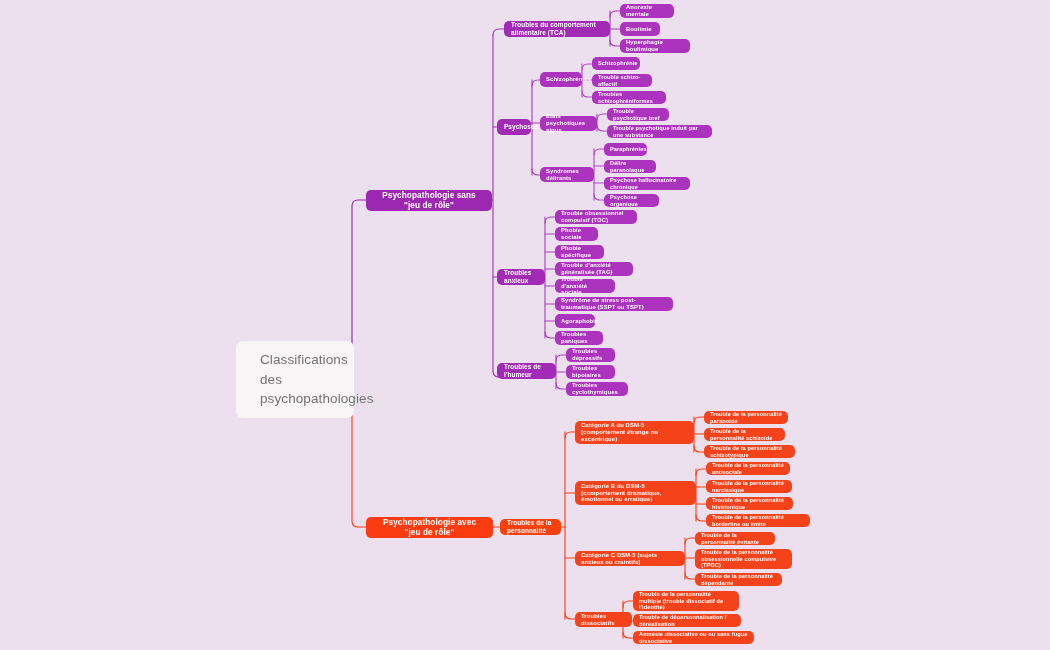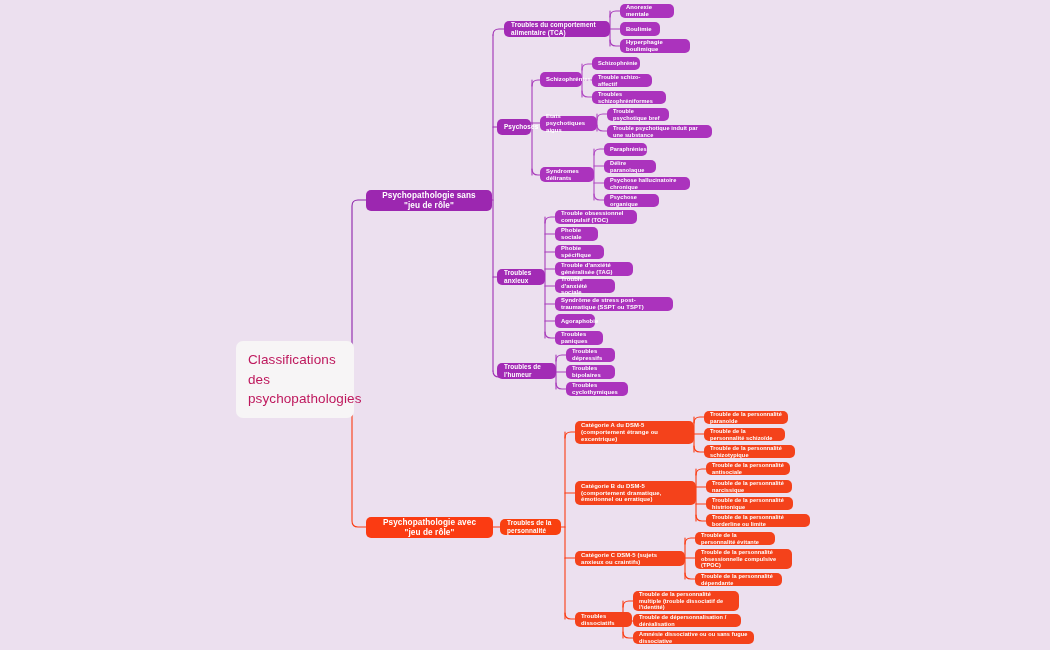--- a/index.html
+++ b/index.html
@@ -38,25 +38,25 @@
     letter-spacing: 0.1px;
     -webkit-font-smoothing: antialiased;
   }
   .node span {
     display: block;
     width: 100%;
   }
   
   .n-root {
     background: #f7f5f6;
-    color: #be185d;
+    color: #737373;
     border-radius: 7px;
     font-size: 13.5px;
     line-height: 1.45;
-    padding: 9px 12px;
+    padding: 9px 24px;
     font-weight: 400;
   }
   
   .n-l1 {
     font-size: 8.2px;
     font-weight: bold;
     padding: 7px 10px;
     justify-content: center;
     text-align: center;
   }

